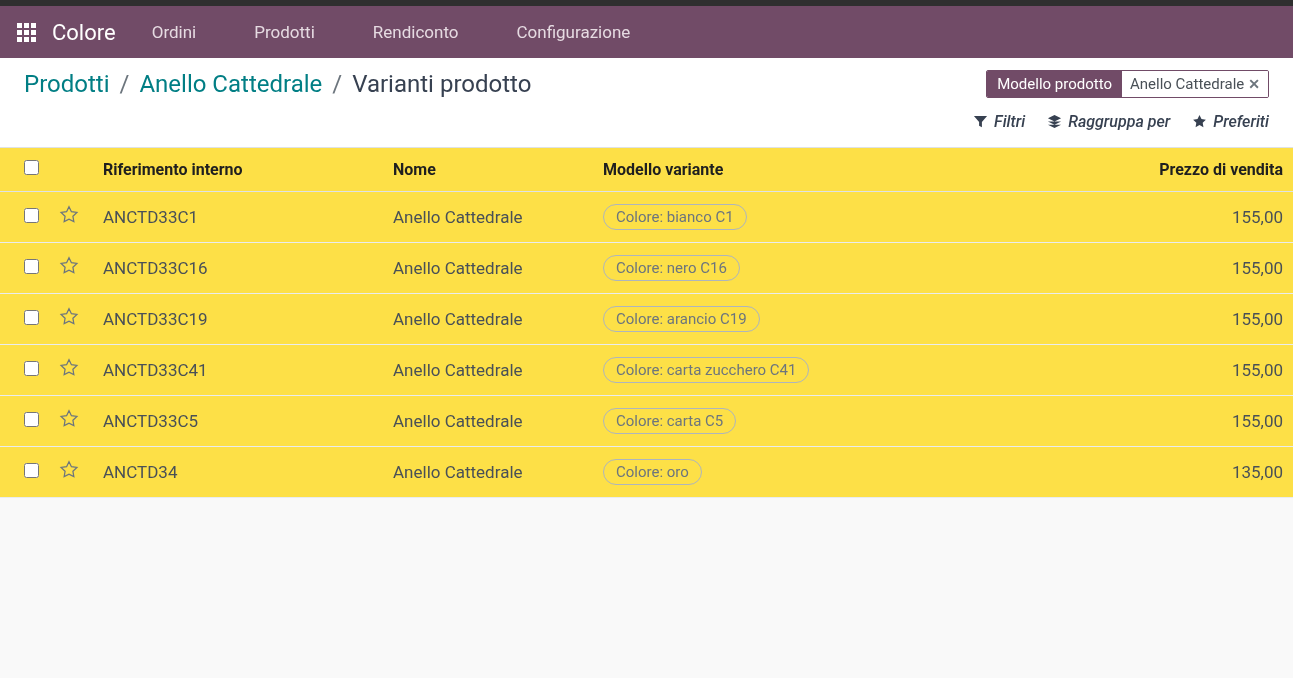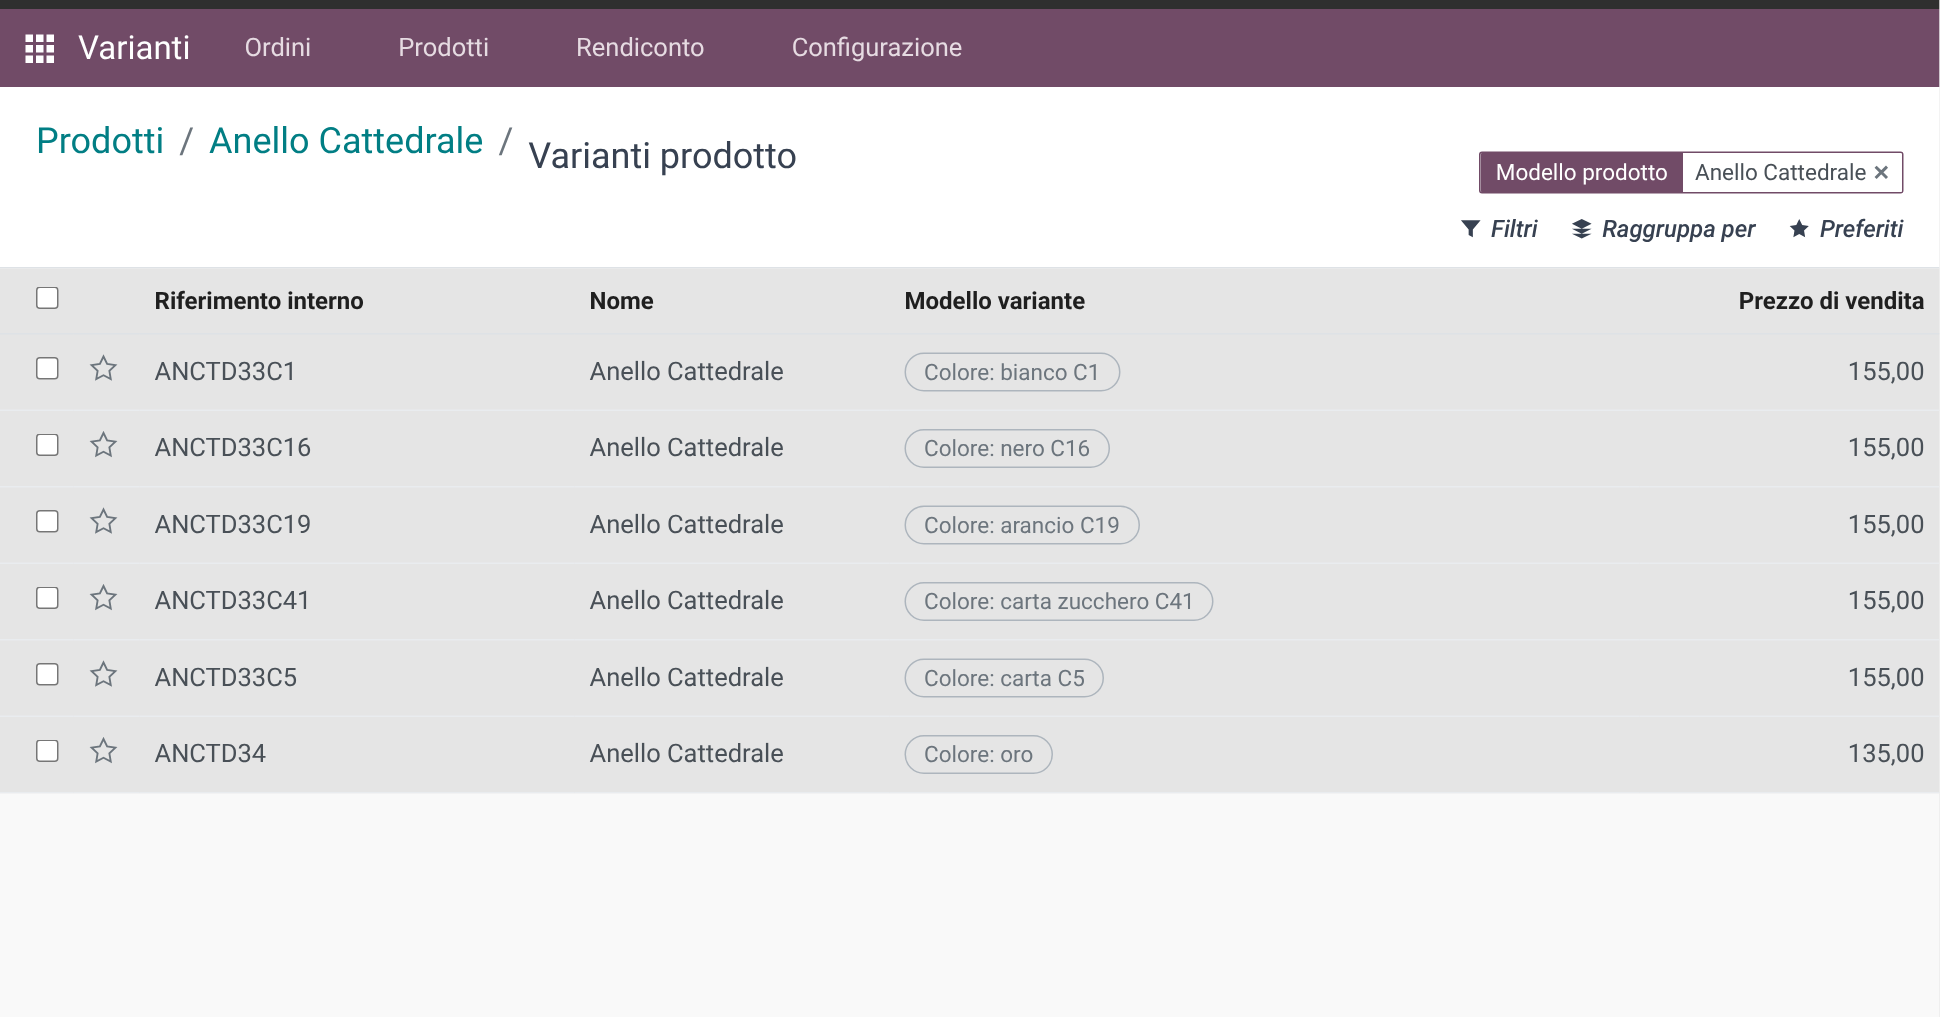--- a/index.html
+++ b/index.html
@@ -14,34 +14,34 @@
   .app-title { color: #fff; font-size: 22px; font-weight: 400; margin-right: 30px; }
   .nav-items { display: flex; gap: 46px; }
   .nav-item { color: #e6dbe2; font-size: 17px; cursor: pointer; padding: 8px 6px; }
 
   
   .control-panel { background: #fff; border-bottom: 1px solid #dee2e6; padding: 12px 24px 16px; display: flex; flex-direction: column; gap: 14px; }
   .cp-row1 { display: flex; justify-content: space-between; align-items: flex-start; }
   .breadcrumb { font-size: 24px; display: flex; align-items: center; gap: 10px; flex-wrap: wrap; }
   .breadcrumb .link { color: #017e84; cursor: pointer; }
   .breadcrumb .sep { color: #6c757d; }
-  .breadcrumb .current { color: #374151; margin-top: 20px; }
-
-  .search-facet-pair { display: flex; align-items: center; border: 1px solid #714b67; border-radius: 2px; overflow: hidden; font-size: 15px; margin-top: 31px; }
+  .breadcrumb .current { color: #374151; }
+
+  .search-facet-pair { display: flex; align-items: center; border: 1px solid #714b67; border-radius: 2px; overflow: hidden; font-size: 15px; }
   .facet-label { background: #714b67; color: #fff; padding: 4px 10px; display: flex; align-items: center; }
   .facet-value { background: #fff; color: #495057; padding: 4px 8px; display: flex; align-items: center; gap: 4px; }
   .facet-value .x { color: #6c757d; font-weight: bold; cursor: pointer; font-size: 14px; }
 
   .cp-row2 { display: flex; justify-content: flex-end; }
   .search-tools { display: flex; gap: 22px; align-items: center; font-style: italic; }
   .tool-btn { display: flex; align-items: center; gap: 6px; color: #374151; font-size: 16px; cursor: pointer; white-space: nowrap; font-weight: 500; }
   .tool-btn svg, .tool-btn .ico { width: 15px; height: 15px; fill: #374151; flex-shrink: 0; }
 
   
-  .table-wrap { background: #e5e5e5; }
+  .table-wrap { background: #fde047; }
   table { width: 100%; border-collapse: collapse; }
   th, td { text-align: left; padding: 12px 10px; vertical-align: middle; }
   thead th { font-weight: 700; font-size: 16px; border-bottom: 1px solid #dee2e6; color: #1f1f1f; }
   tbody tr { border-bottom: 1px solid #e9ecef; }
   tbody td { font-size: 17px; color: #495057; }
   .col-check { width: 48px; padding-left: 24px; }
   .col-star { width: 44px; }
   .col-ref { width: 290px; }
   .col-name { width: 210px; }
   .col-variant { }
@@ -66,21 +66,21 @@
         <span></span>
         <span></span>
       <span></span>
         <span></span>
         <span></span>
       <span></span>
         <span></span>
         <span></span>
     </div>
   </div>
-  <div class="app-title">Varianti</div>
+  <div class="app-title">Colore</div>
   <div class="nav-items">
     <div class="nav-item">Ordini</div>
     <div class="nav-item">Prodotti</div>
     <div class="nav-item">Rendiconto</div>
     <div class="nav-item">Configurazione</div>
   </div>
 </div>
 
 <div class="control-panel">
   <div class="cp-row1">

